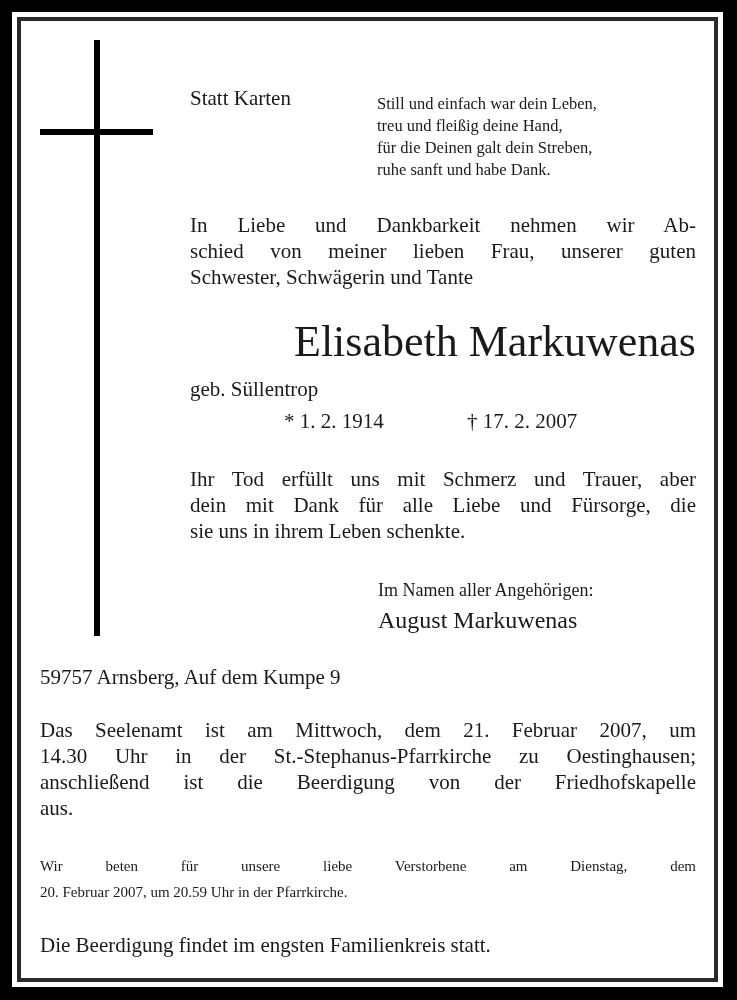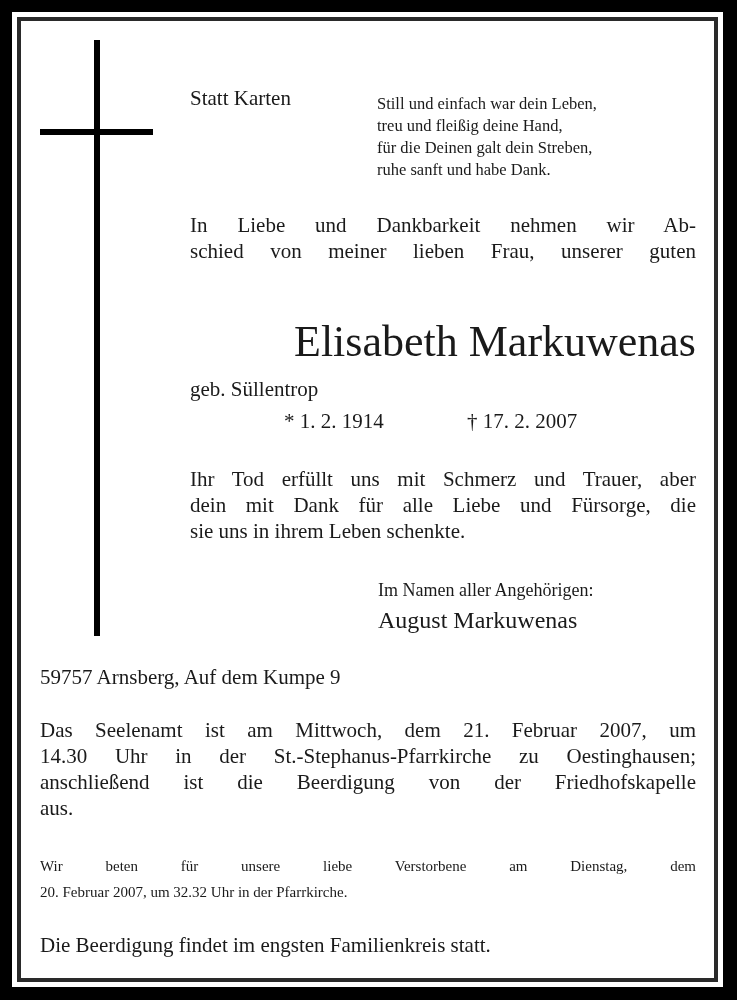--- a/index.html
+++ b/index.html
@@ -50,20 +50,21 @@
 <div class="t poem">
   <div>Still und einfach war dein Leben,</div>
   <div>treu und fleißig deine Hand,</div>
   <div>für die Deinen galt dein Streben,</div>
   <div>ruhe sanft und habe Dank.</div>
 </div>
 
 <div class="t intro">
   <div>In Liebe und Dankbarkeit nehmen wir Ab-</div>
   <div>schied von meiner lieben Frau, unserer guten</div>
+  <div class="last">Schwester, Schwägerin und Tante</div>
 </div>
 
 <div class="t name">Elisabeth Markuwenas</div>
 <div class="t born-name">geb. Süllentrop</div>
 
 <div class="t dates">
   <span class="birth">* 1. 2. 1914</span>
   <span class="death">† 17. 2. 2007</span>
 </div>
 
@@ -80,16 +81,16 @@
 
 <div class="t p1">
   <div>Das Seelenamt ist am Mittwoch, dem 21. Februar 2007, um</div>
   <div>14.30 Uhr in der St.-Stephanus-Pfarrkirche zu Oestinghausen;</div>
   <div>anschließend ist die Beerdigung von der Friedhofskapelle</div>
   <div class="last">aus.</div>
 </div>
 
 <div class="t p2">
   <div>Wir beten für unsere liebe Verstorbene am Dienstag, dem</div>
-  <div class="last">20. Februar 2007, um 32.32 Uhr in der Pfarrkirche.</div>
+  <div class="last">20. Februar 2007, um 20.59 Uhr in der Pfarrkirche.</div>
 </div>
 
 <div class="t p3">Die Beerdigung findet im engsten Familienkreis statt.</div>
 
 </body></html>

